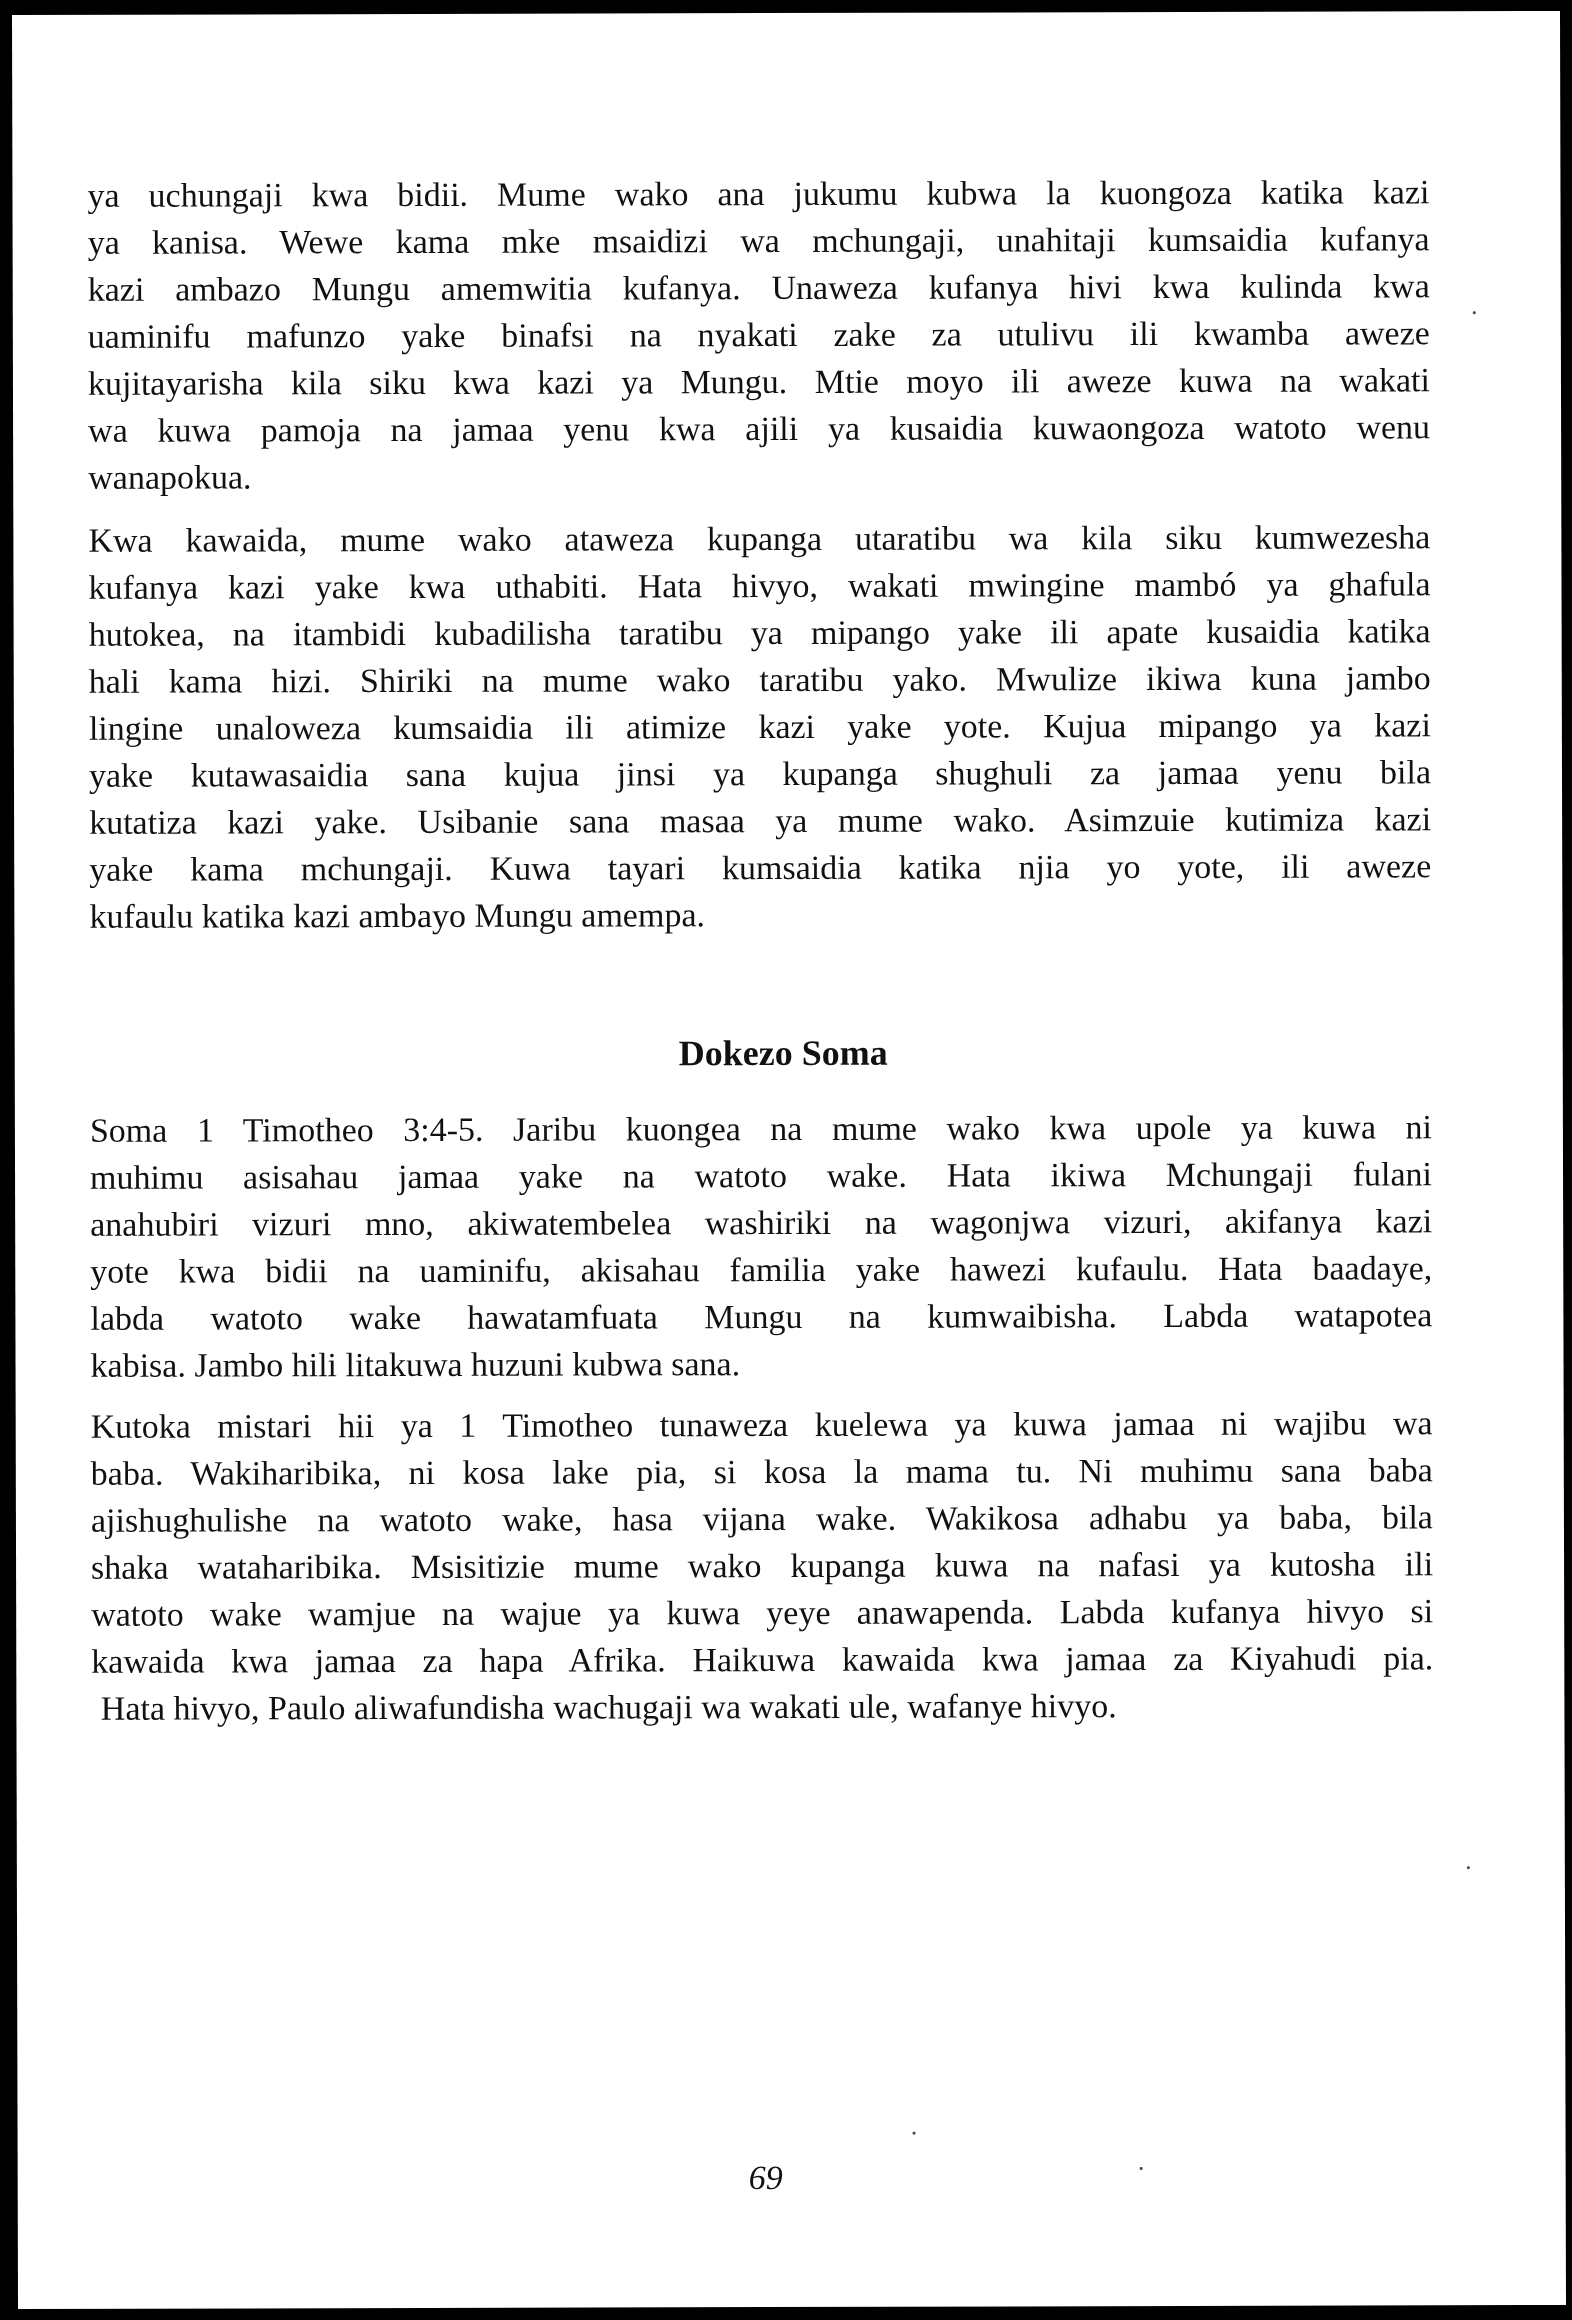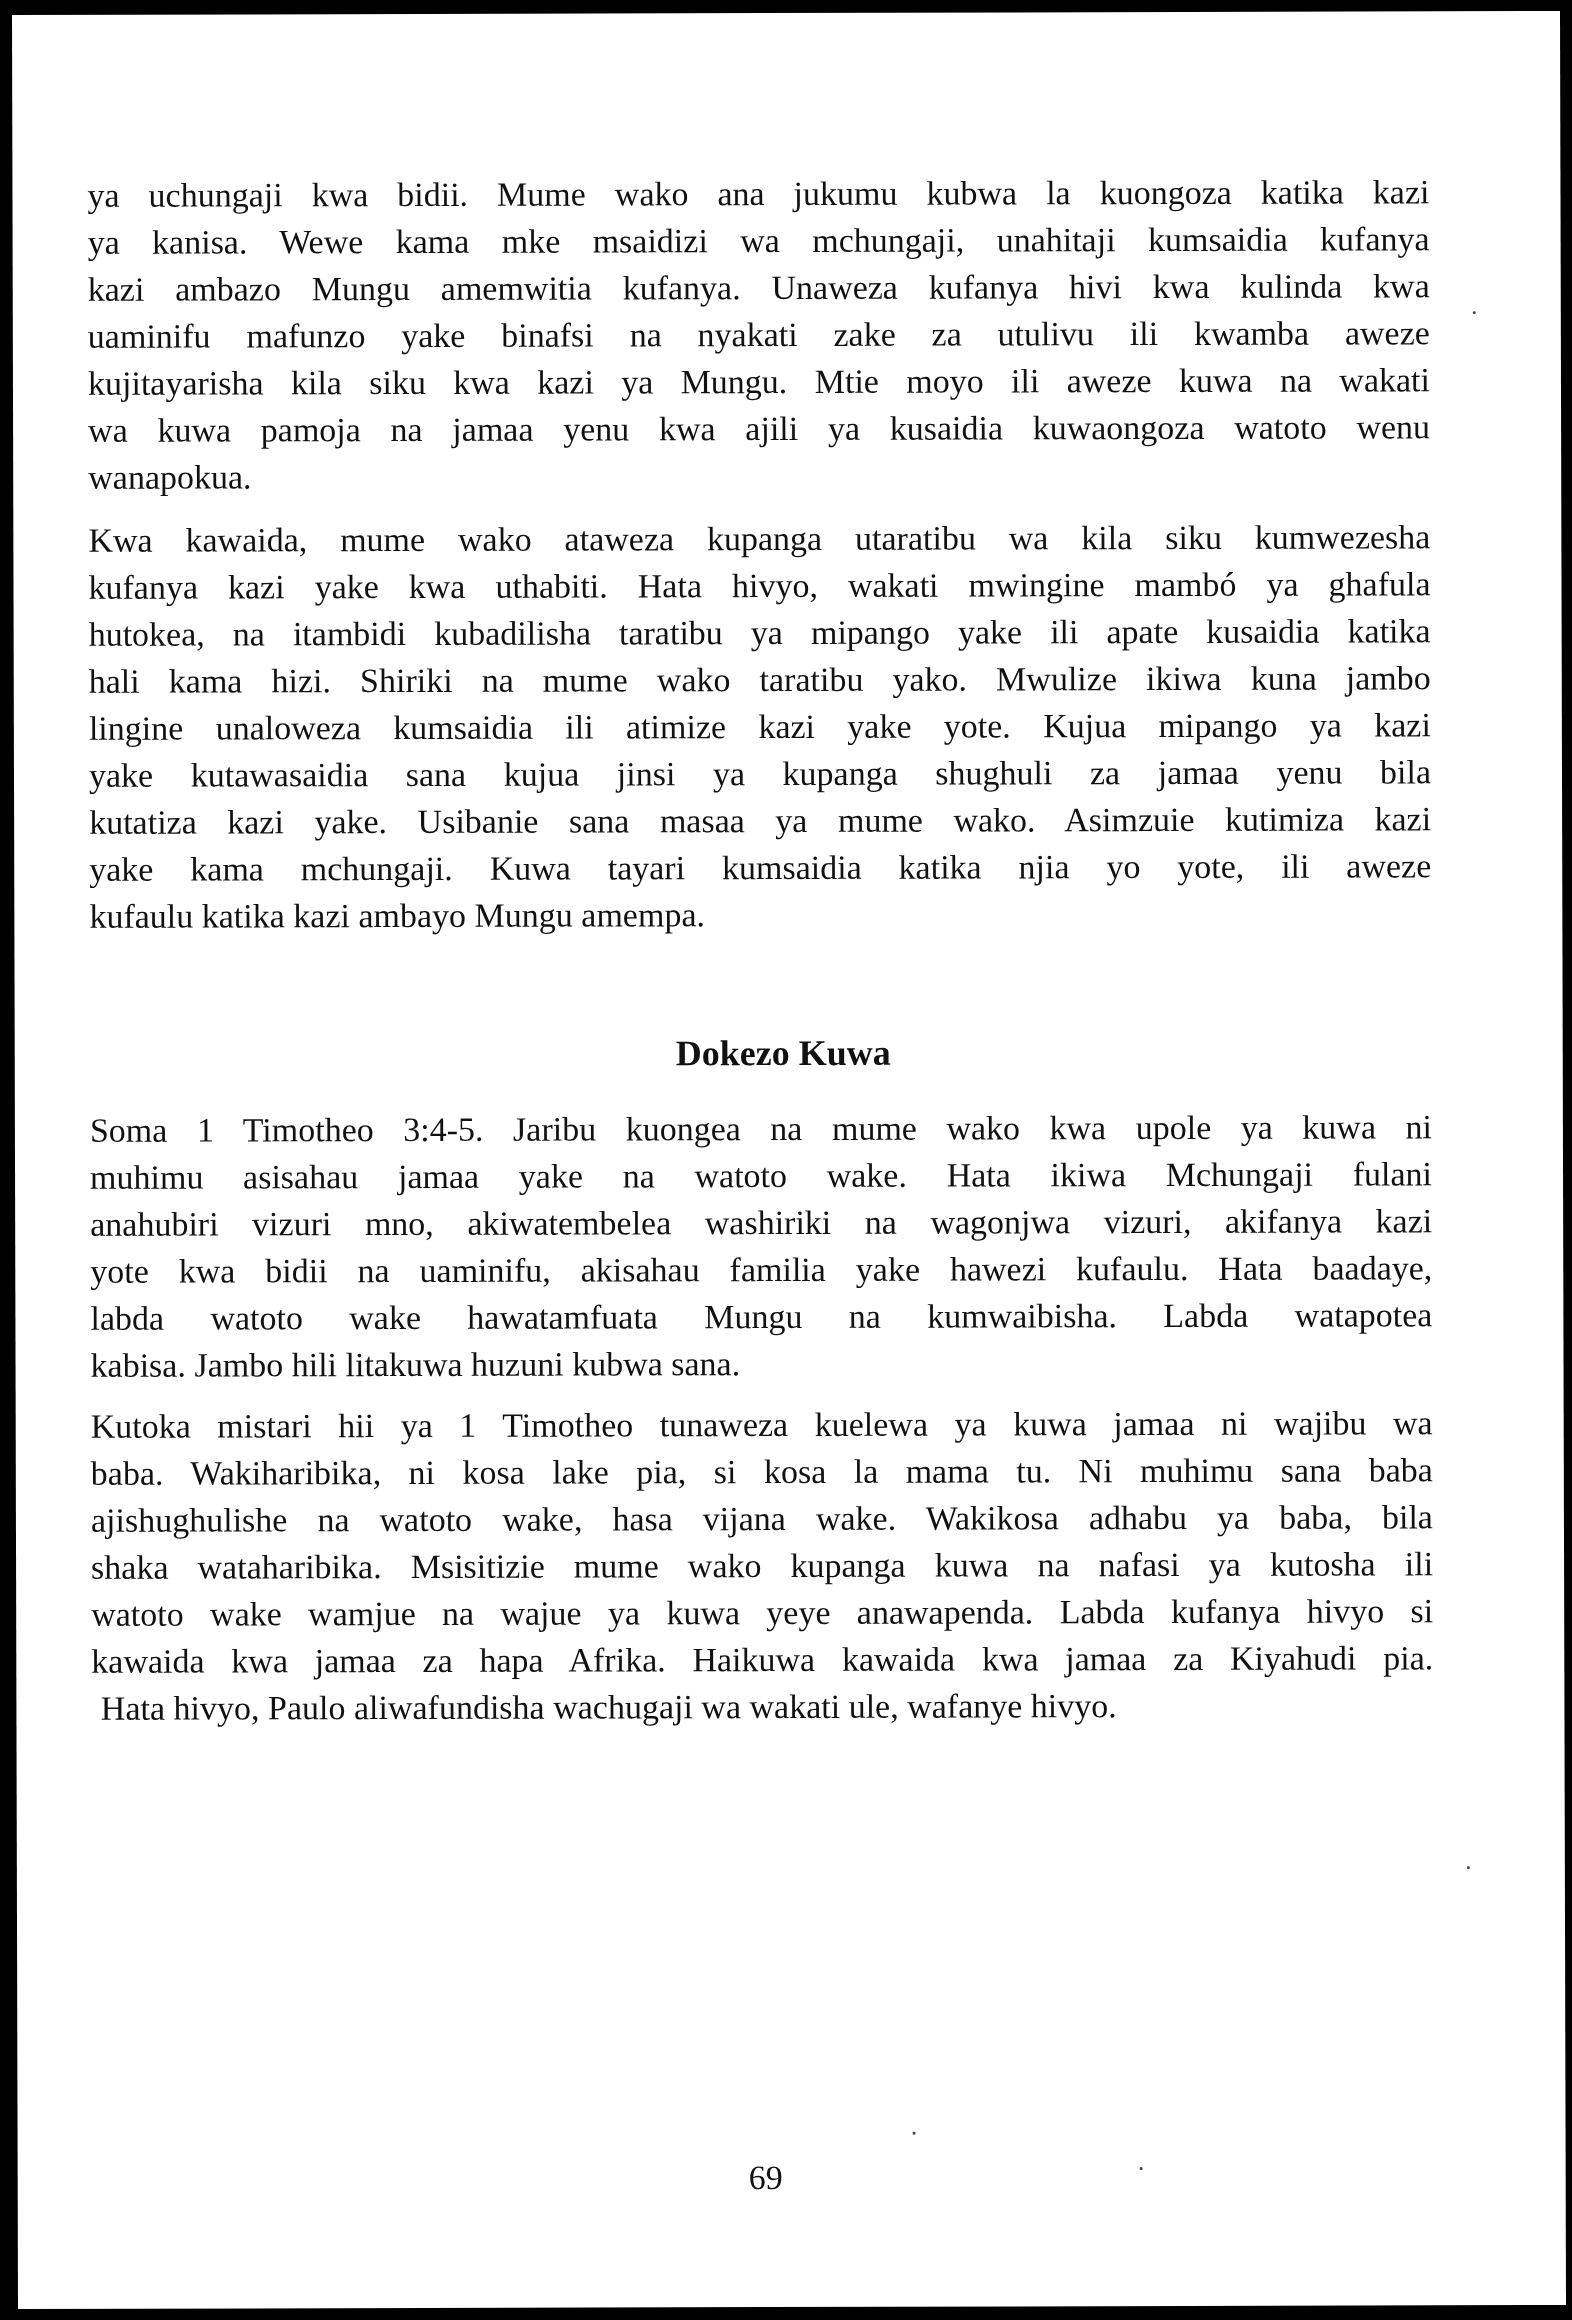--- a/index.html
+++ b/index.html
@@ -69,21 +69,21 @@
     #page-number {
       position: absolute;
       left: 0;
       width: 100%;
       top: 2146px;
       text-align: center;
       font-family: "Liberation Serif", "DejaVu Serif", serif;
       font-size: 34px;
       color: #111;
     }
-    #page-number span { margin-left: -52px; }
+    #page-number span { margin-left: -52px; font-style: italic; }
     .speck {
       position: absolute;
       width: 2.8px;
       height: 2.8px;
       background: #444;
       border-radius: 50%;
     }
   </style>
 </head>
 <body>
@@ -109,21 +109,21 @@
       <span class="line">hutokea, na itambidi kubadilisha taratibu ya mipango yake ili apate kusaidia katika</span>
       <span class="line">hali kama hizi.  Shiriki na mume wako taratibu yako.  Mwulize ikiwa kuna jambo</span>
       <span class="line">lingine unaloweza kumsaidia ili atimize kazi yake yote. Kujua mipango ya kazi</span>
       <span class="line">yake kutawasaidia sana kujua jinsi ya kupanga shughuli za jamaa yenu bila</span>
       <span class="line">kutatiza kazi yake. Usibanie sana masaa ya mume wako. Asimzuie kutimiza kazi</span>
       <span class="line">yake kama mchungaji. Kuwa tayari kumsaidia katika njia yo yote, ili aweze</span>
       <span class="line last">kufaulu katika kazi ambayo Mungu amempa.</span>
     </p>
   </div>
 
-  <h2 id="heading"><span>Dokezo Kuwa</span></h2>
+  <h2 id="heading"><span>Dokezo Soma</span></h2>
 
   <div class="text-block" id="p3">
     <p class="para">
       <span class="line">Soma 1 Timotheo 3:4-5. Jaribu kuongea na mume wako kwa upole ya kuwa ni</span>
       <span class="line">muhimu asisahau jamaa yake na watoto wake. Hata ikiwa Mchungaji fulani</span>
       <span class="line">anahubiri vizuri mno, akiwatembelea washiriki na wagonjwa vizuri, akifanya kazi</span>
       <span class="line">yote kwa bidii na uaminifu, akisahau familia yake hawezi kufaulu.  Hata baadaye,</span>
       <span class="line">labda watoto wake hawatamfuata Mungu na kumwaibisha. Labda watapotea</span>
       <span class="line last">kabisa. Jambo hili litakuwa huzuni kubwa sana.</span>
     </p>

